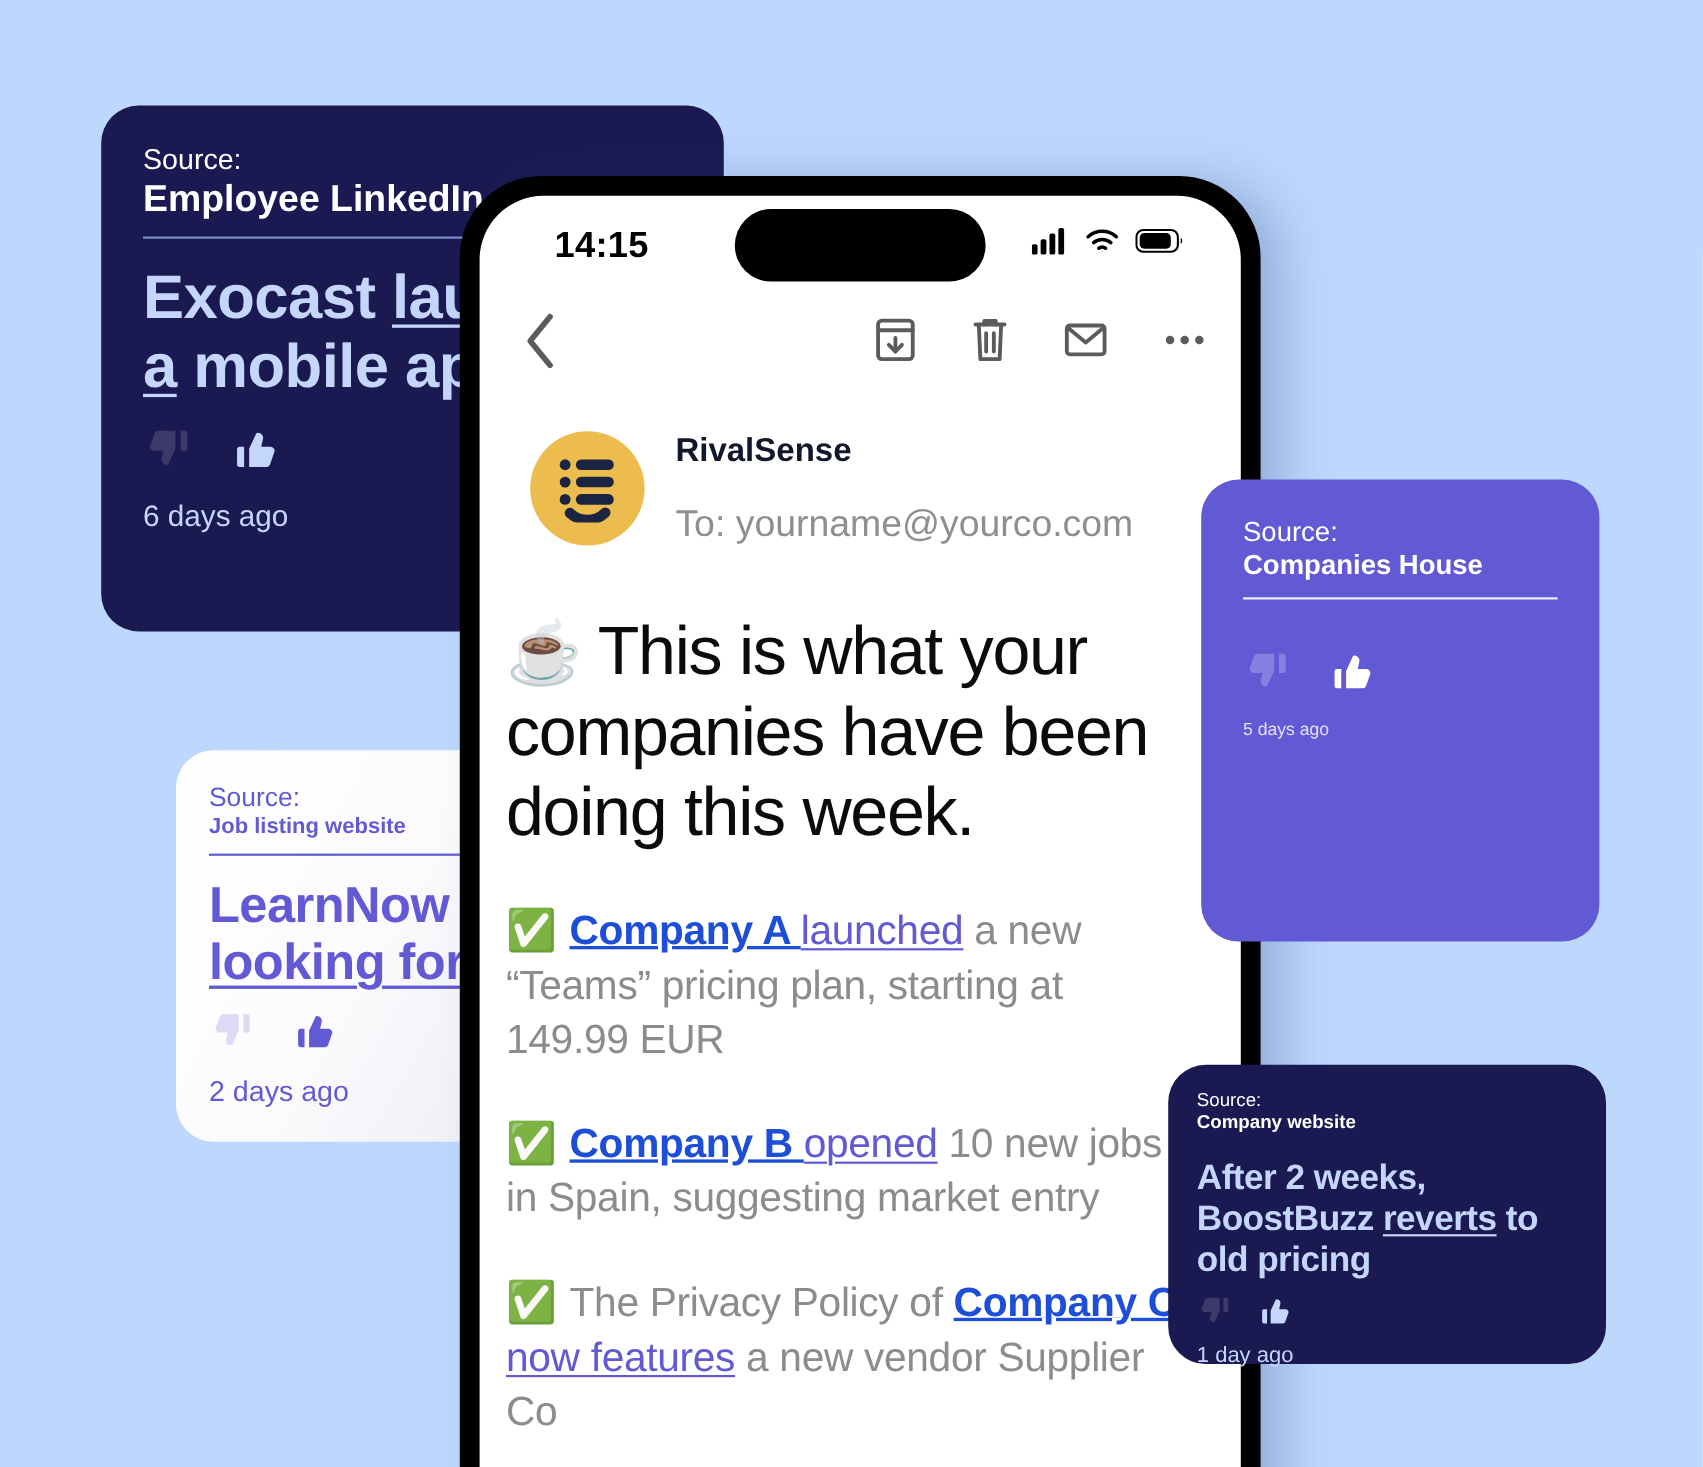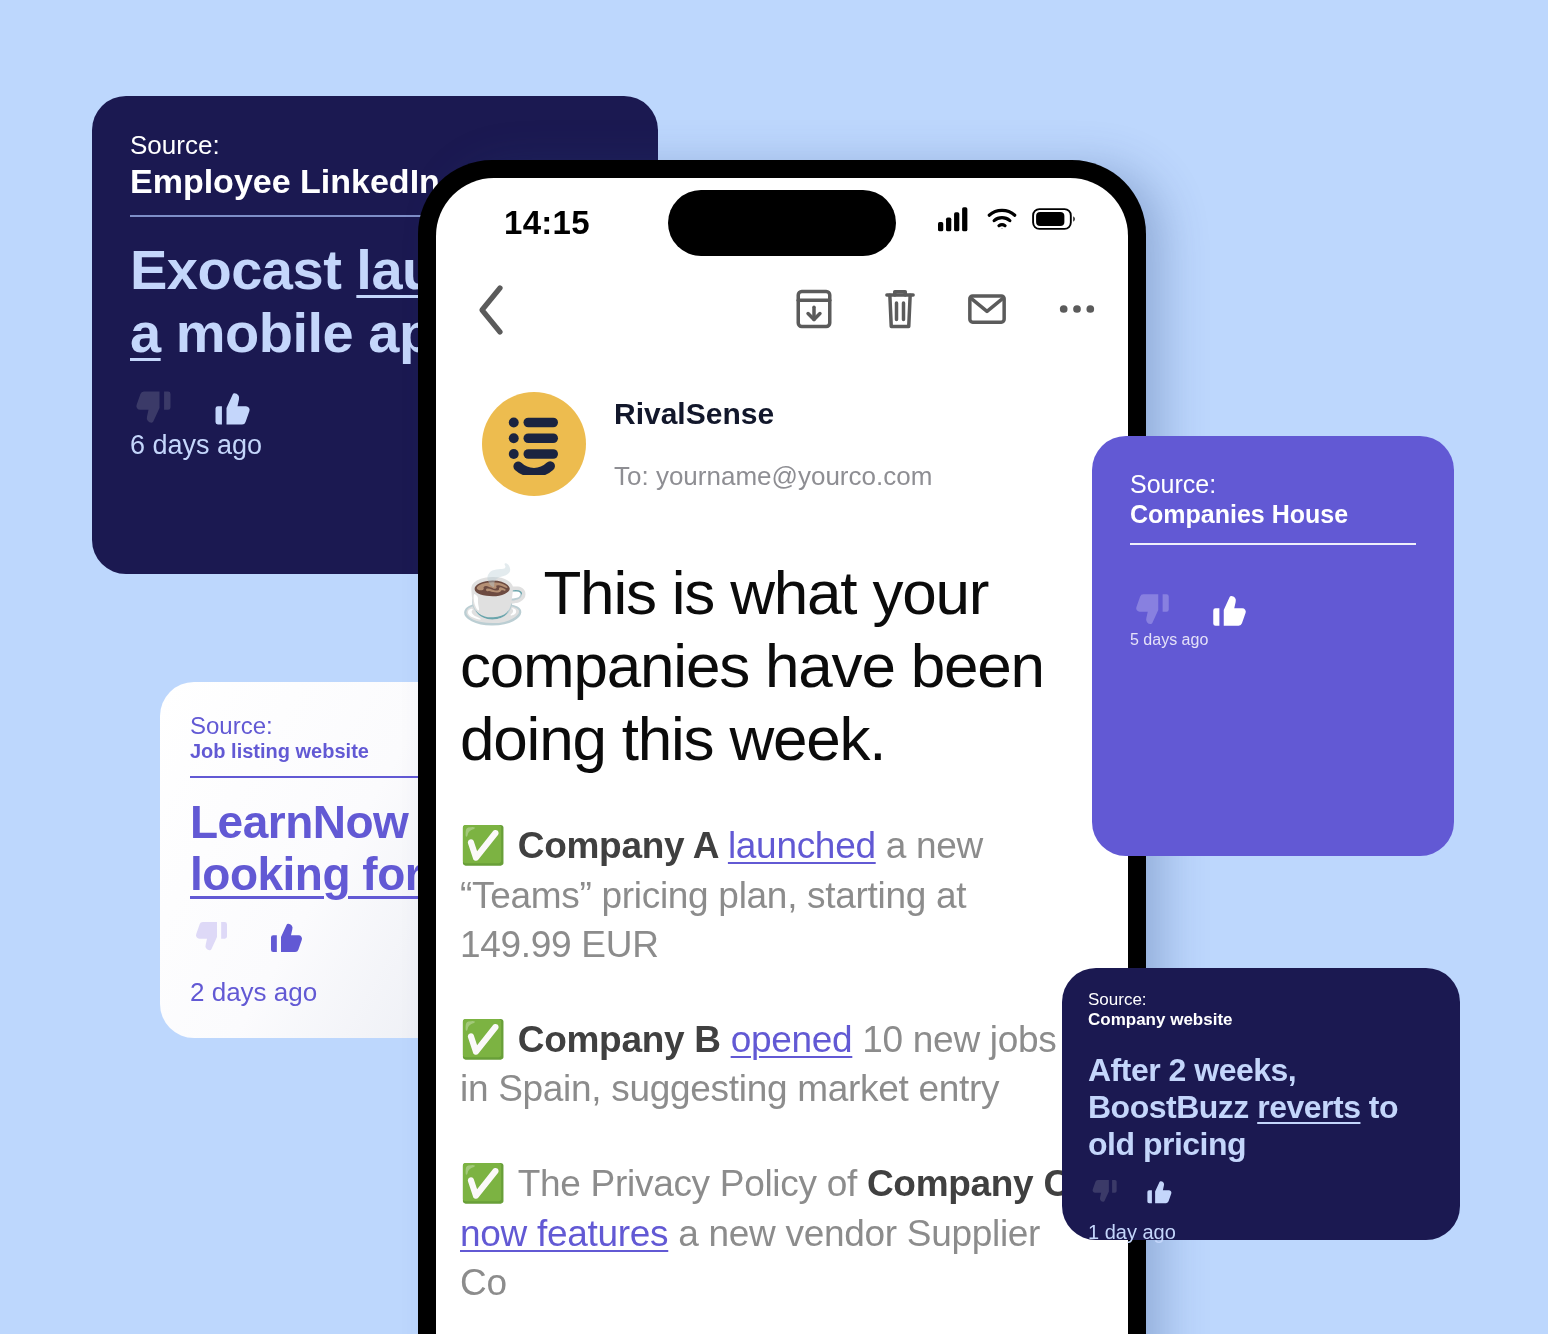--- a/index.html
+++ b/index.html
@@ -28,21 +28,21 @@
   .card hr.rule {
     border: 0; height: 2px; margin: 14px 0 22px 0; width: 100%;
   }
   .card .headline {
     font-weight: 700;
     letter-spacing: -0.5px;
   }
   .card .headline .u { text-decoration: underline; text-underline-offset: 6px; text-decoration-thickness: 3px; }
   .card .thumbs { display: flex; gap: 30px; align-items: center; margin-top: 22px; }
   .card .thumbs svg { display: block; }
-  .card .ago { font-size: 27px; }
+  .card .ago { margin-top: 24px; font-size: 27px; }
 
   
   #card-exocast {
     left: 92px; top: 96px; width: 566px; height: 478px;
     background: #1b1951;
     z-index: 2;
   }
   #card-exocast .src-label, #card-exocast .src-name { color: #ffffff; }
   #card-exocast hr.rule { background: #8fa3dd; opacity: .85; }
   #card-exocast .headline { color: #c4d6fb; font-size: 56px; line-height: 1.12; }
@@ -150,38 +150,38 @@
     padding: 26px 0 0 46px;
   }
   #avatar {
     width: 104px; height: 104px; border-radius: 50%;
     background: #edbc4f;
     display: flex; align-items: center; justify-content: center;
     flex: 0 0 auto;
   }
   #sender-text { display: flex; flex-direction: column; gap: 6px; }
   #sender-name { font-size: 30px; font-weight: 700; color: #12172b; }
-  #sender-to   { font-size: 26px; color: #8e8e93; margin-top: 24px; }
+  #sender-to   { font-size: 34px; color: #8e8e93; margin-top: 24px; }
 
   
   #mail-body { padding: 60px 46px 0 24px; }
   #mail-headline {
     font-size: 62px; line-height: 1.18; font-weight: 400;
     color: #0b0b0b; letter-spacing: -1.2px;
   }
   #mail-headline .emoji { font-size: 56px; }
   .bullet {
     margin-top: 46px;
     font-size: 37px; line-height: 1.33;
     color: #8c8c8c;
     letter-spacing: -0.3px;
   }
   .bullet:first-of-type { margin-top: 52px; }
   .bullet .chk { color: #2aa63b; margin-right: 12px; }
-  .bullet b { color: #404040; font-weight: 700; }
+  .bullet b { color: #1d4ed8; font-weight: 700; text-decoration: underline; }
   .bullet .lnk {
     color: #6259d4; text-decoration: underline;
     text-underline-offset: 4px; text-decoration-thickness: 2px;
   }
 </style>
 </head>
 <body>
 
 <div id="stage">
 

